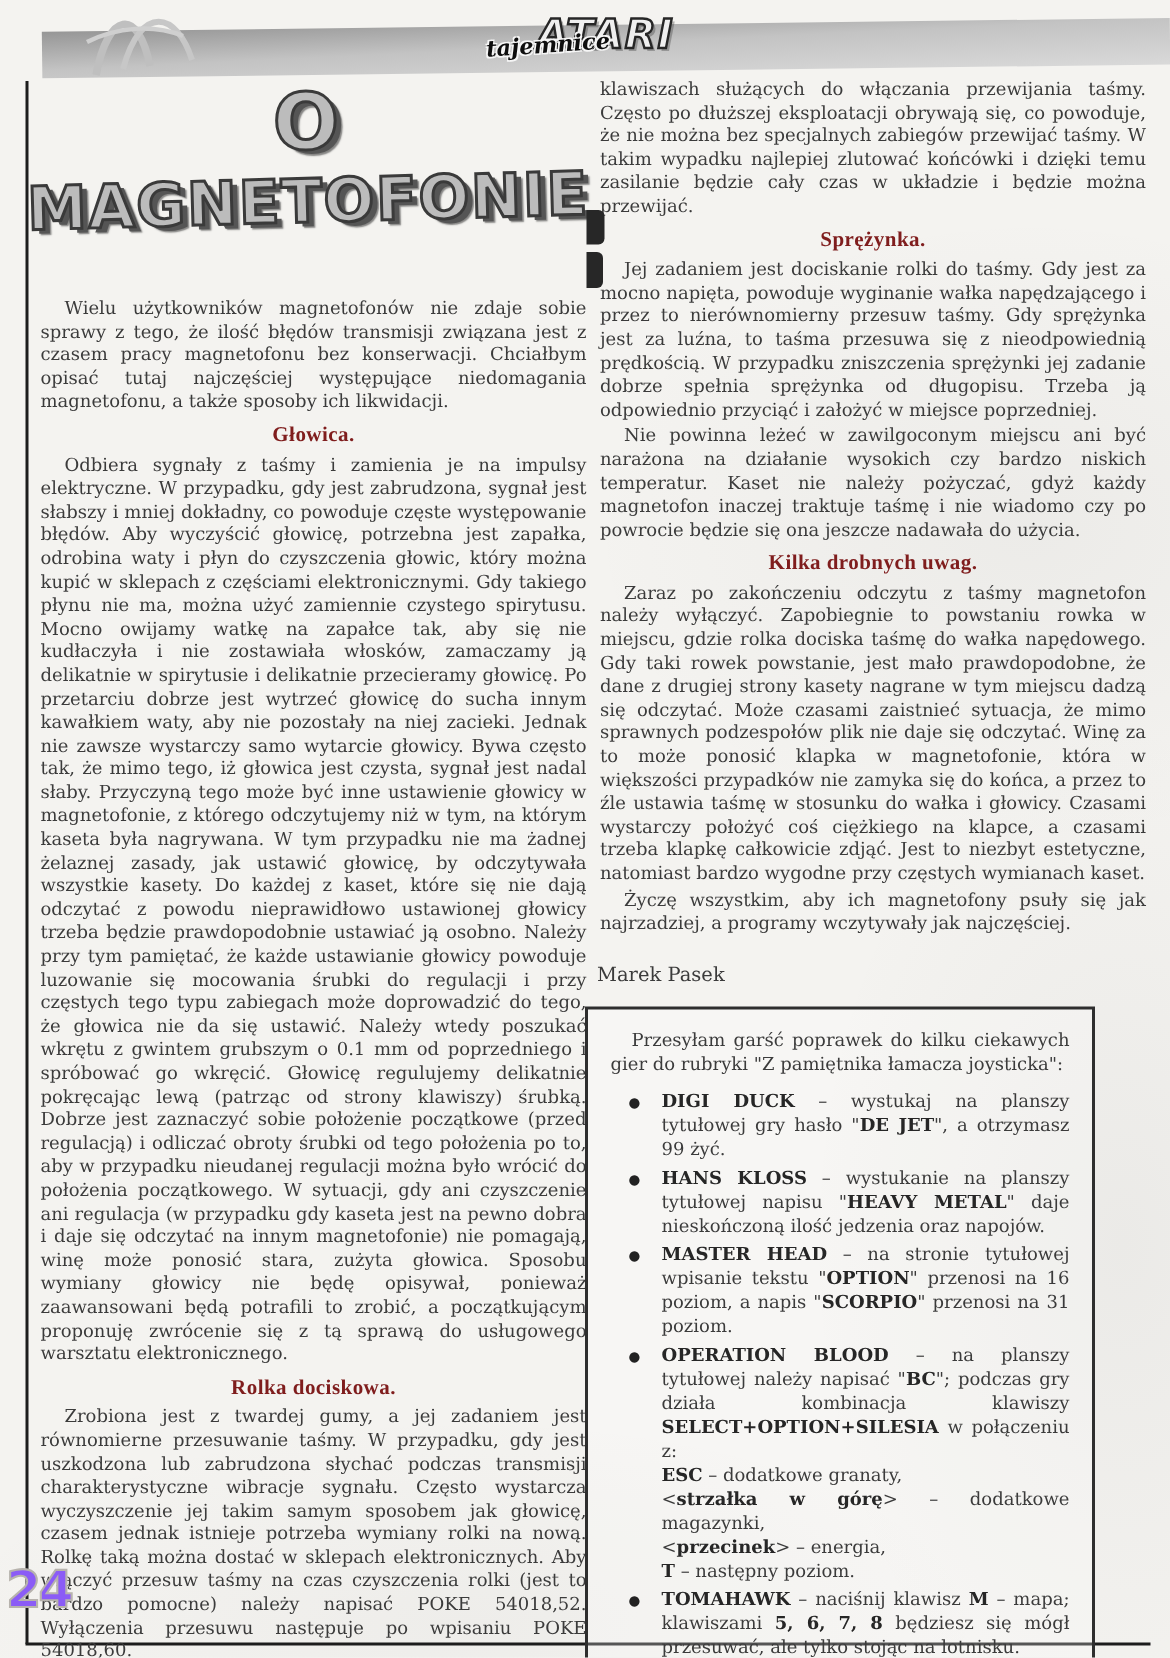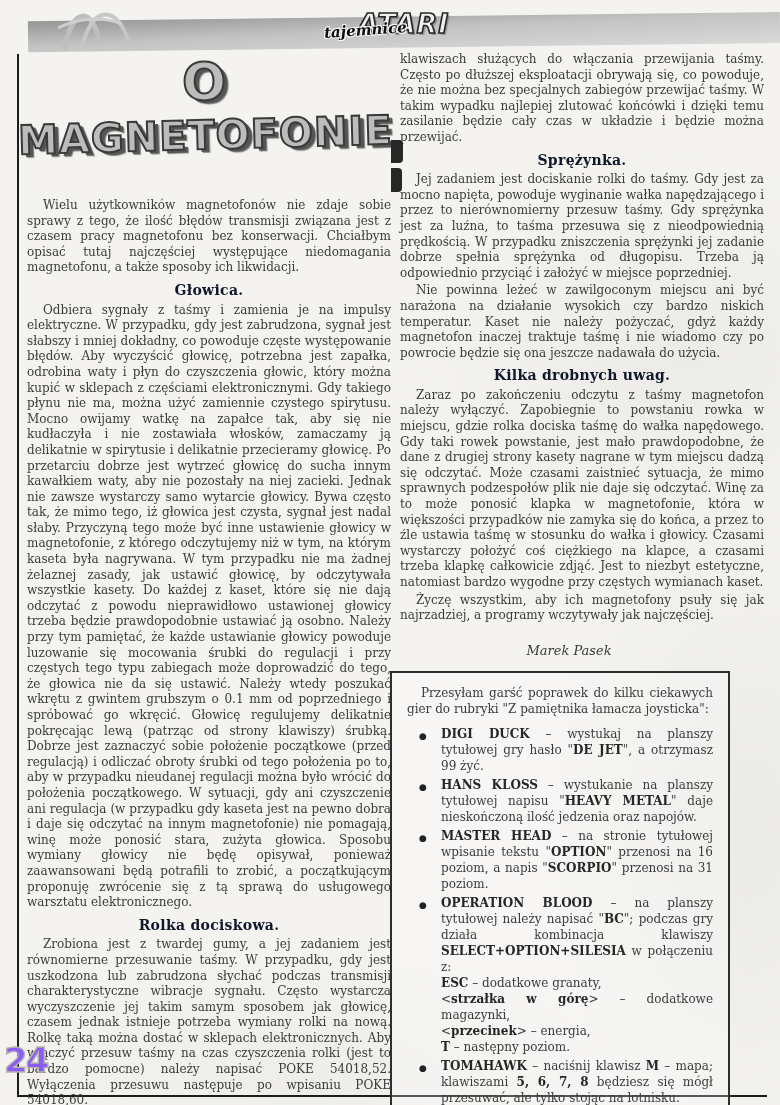--- a/index.html
+++ b/index.html
@@ -53,24 +53,24 @@
   .title-o   { font-size:52px; line-height:56px; }
   .title-main{ font-size:40px; line-height:50px; transform:rotate(-1.6deg); letter-spacing:1px; }
 
   
   .col { position:absolute; width:368px; font-size:12px; line-height:15.6px; text-align:justify; }
   #col-left  { left:25px;  top:196px; }
   #col-right { left:398px; top:50px;  }
   .col p { margin:2px; text-indent:16px; }
   .col p.noindent { text-indent:0; }
   .col h3 {
-    text-align:center; font-size:14px; color:#0f172a;
-    margin:7px 0 4px; letter-spacing:.3px; text-indent:0;
+    text-align:center; font-size:14px; color:#7f1d1d;
+    margin:7px 0 4px; letter-spacing:.3px; text-indent:0;font-family:Liberation Serif, serif;
   }
-  .author { text-align:center; font-style:italic; font-size:13px; margin-top:19px; padding-right:26px; }
+  .author { text-align:left; font-size:13px; margin-top:19px; padding-right:26px; }
 
   
   .letterbox {
     position:relative; margin:13px 0 0 -8px; width:306px;
     border:2px solid #2e2e2e; padding:12px 15px 14px;
     font-size:12px; line-height:16px; background:rgba(255,255,255,0.25);
   }
   .letterbox .intro { text-indent:14px; margin:0 0 9px; text-align:justify; }
   .letterbox ul { list-style:none; margin:0; padding:0 0 0 12px; }
   .letterbox li { position:relative; padding-left:22px; margin-bottom:3px; text-align:justify; }

